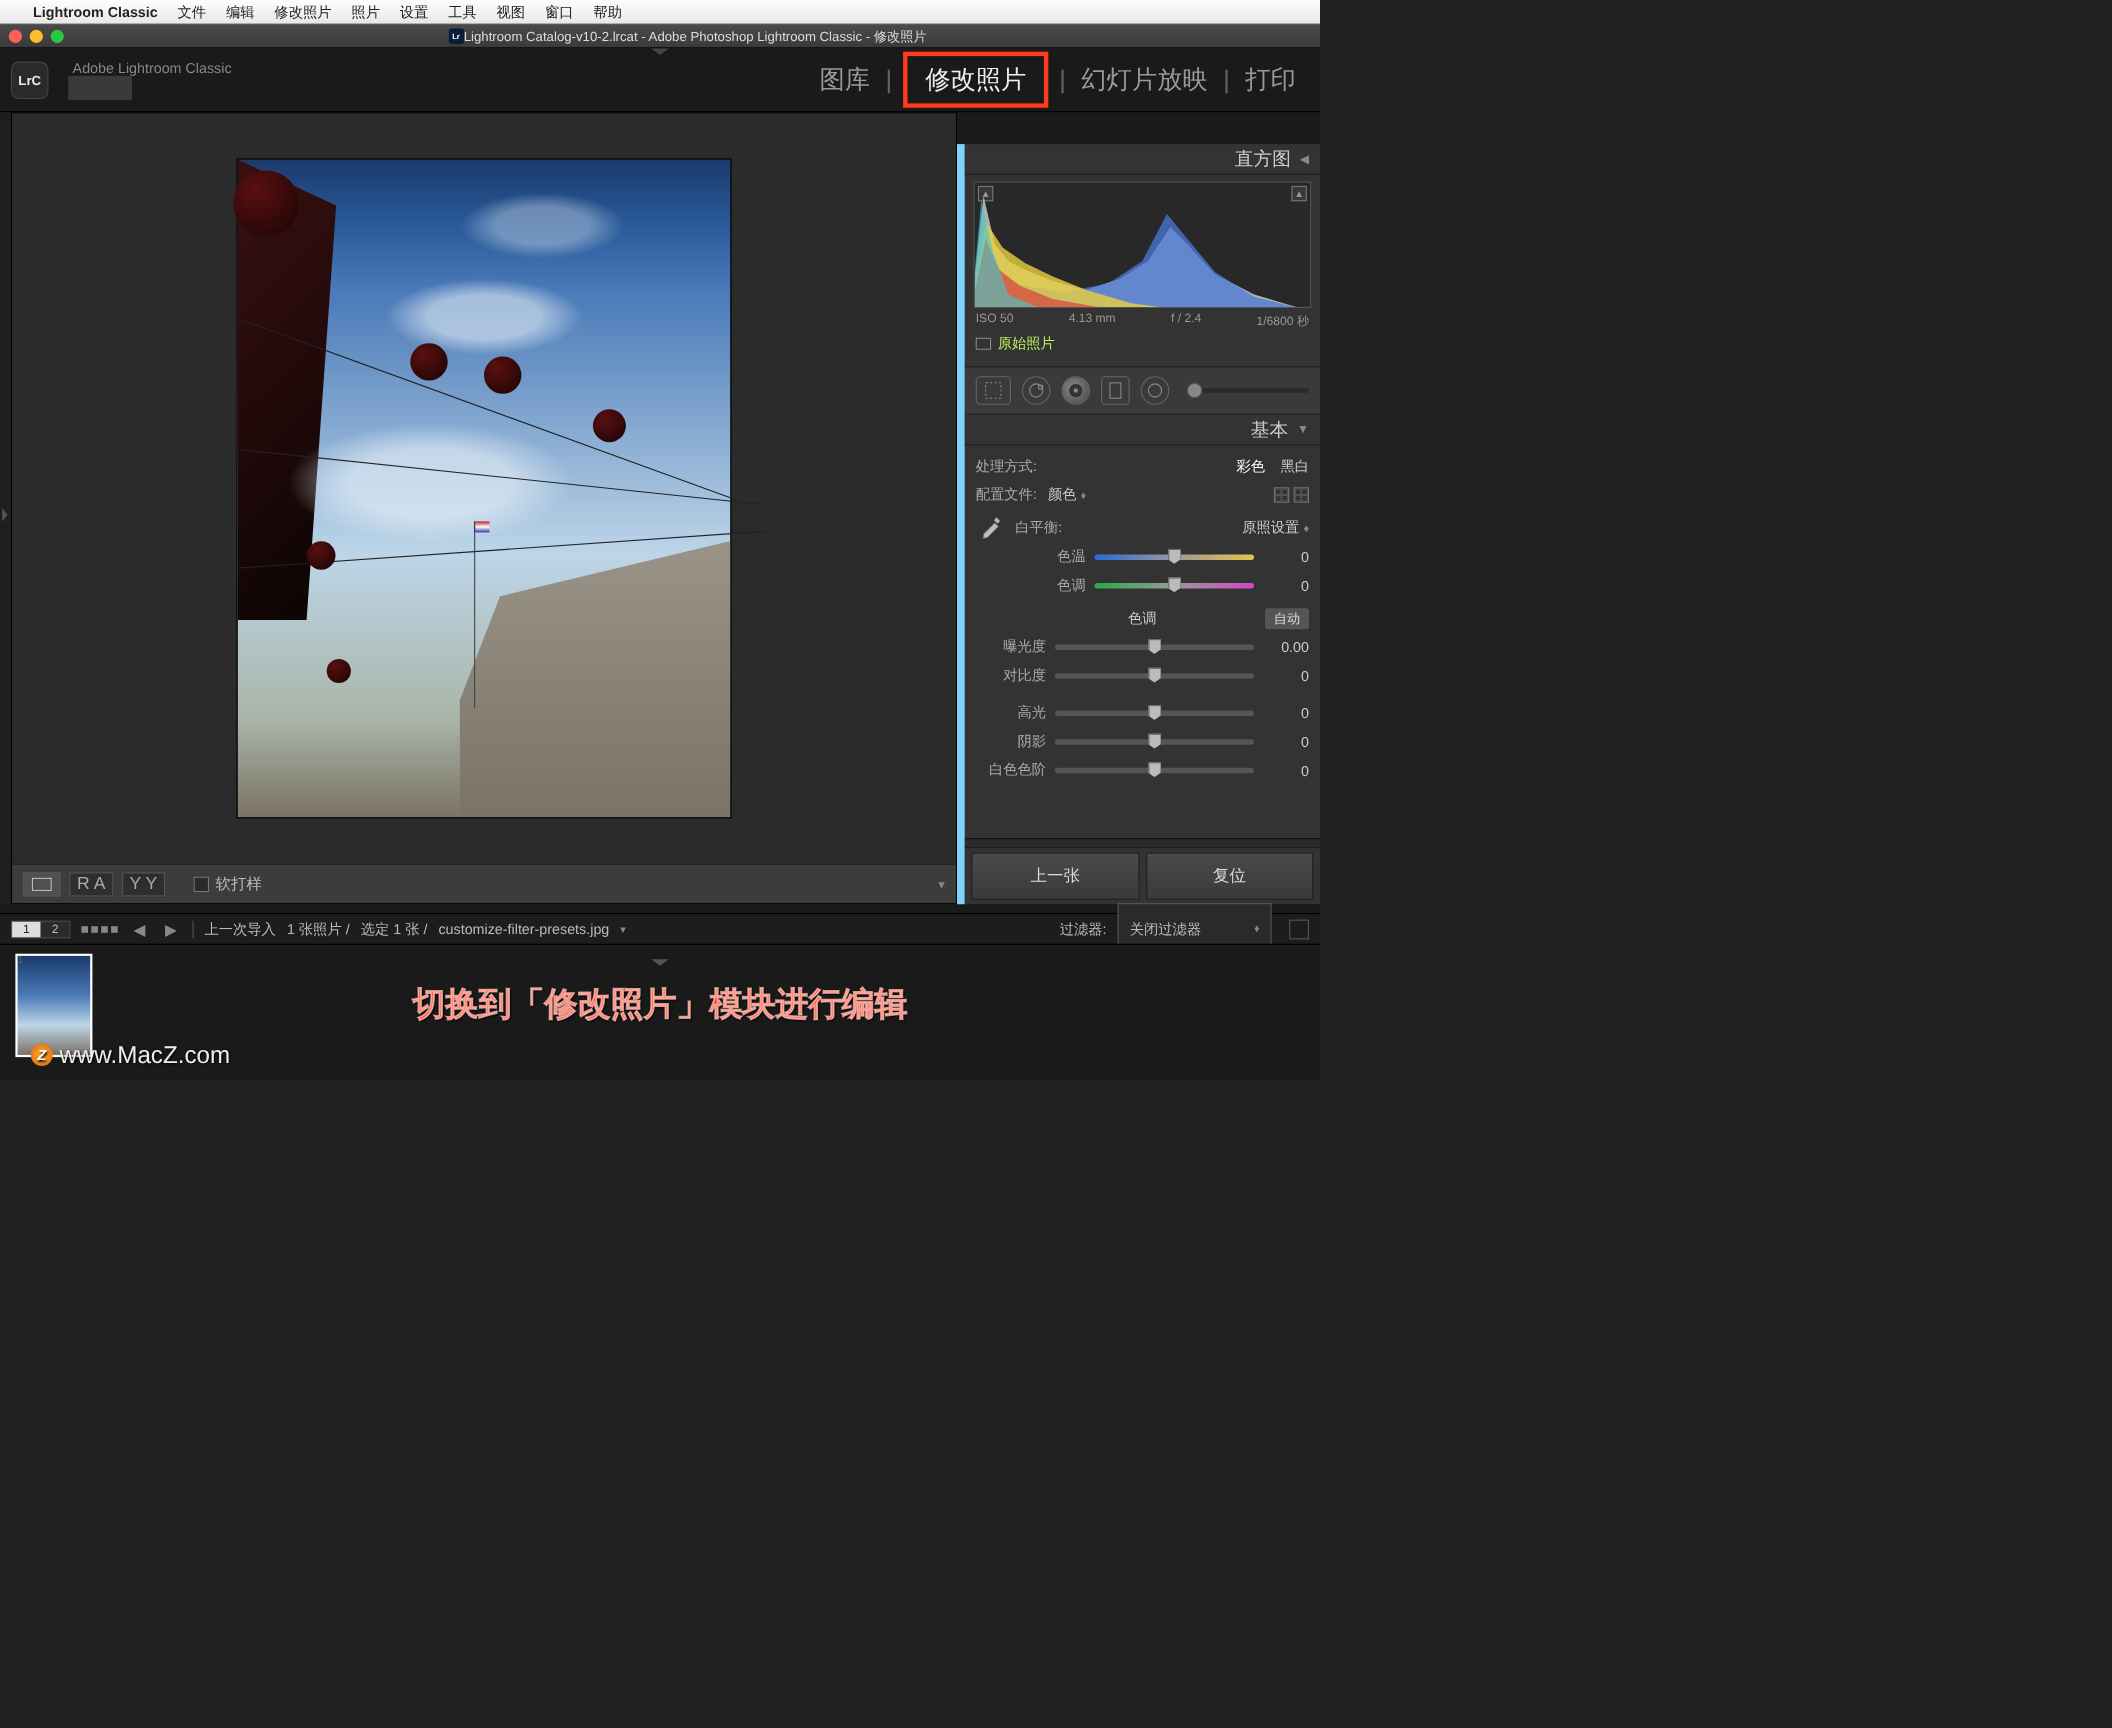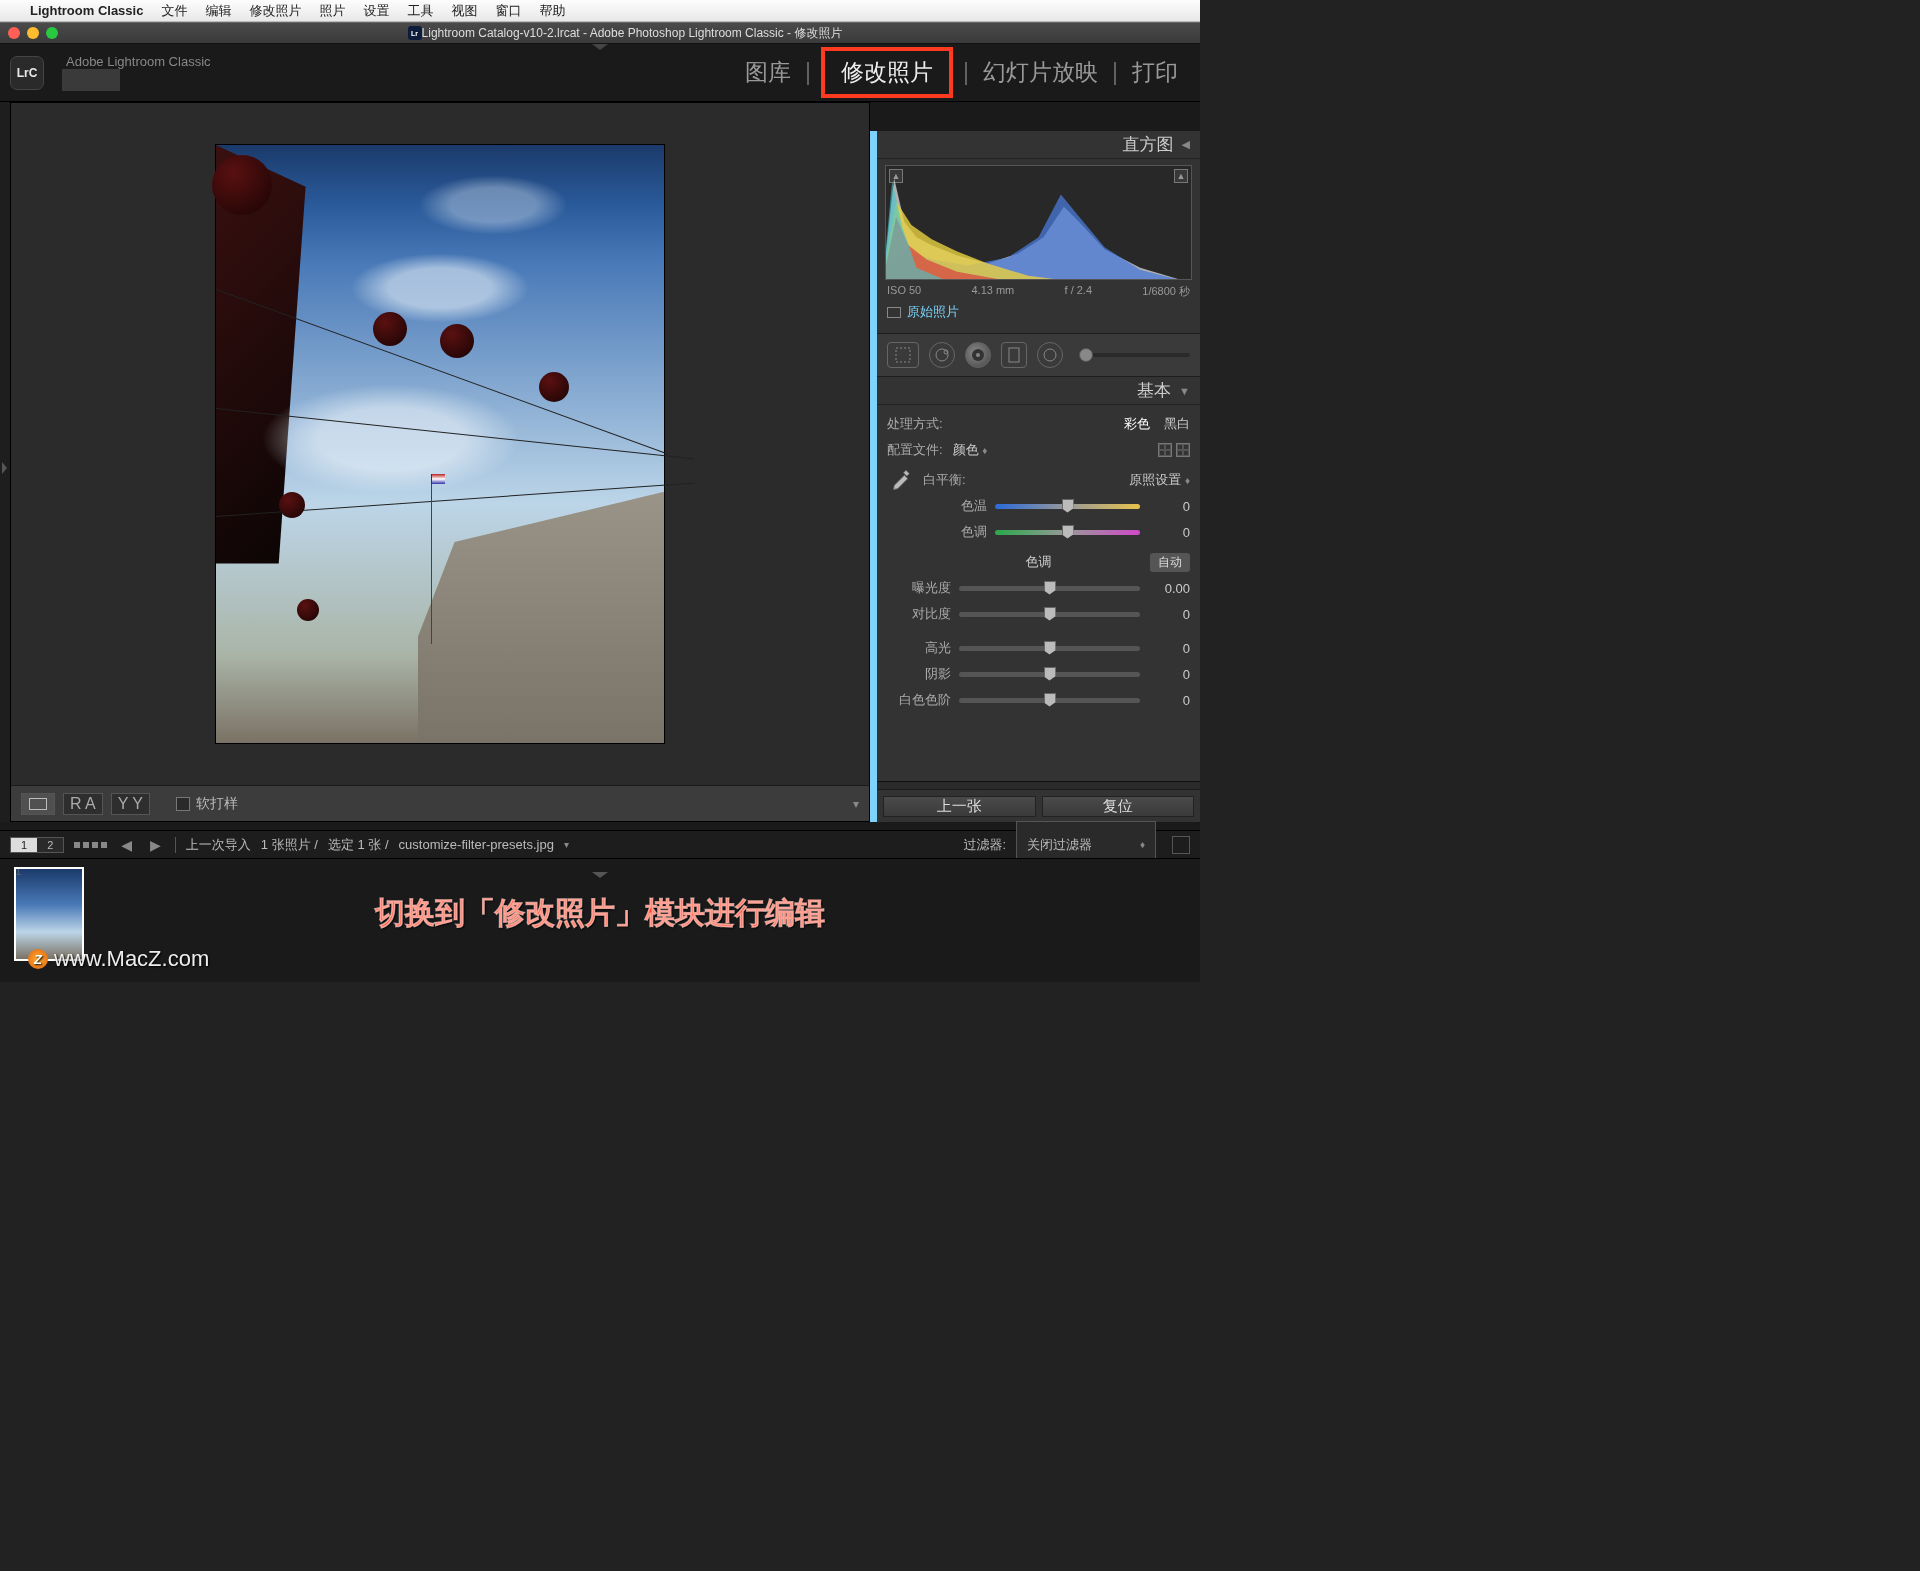--- a/index.html
+++ b/index.html
@@ -57,21 +57,21 @@
   
   .right { width:330px; background:#333; border-left:7px solid #7dd3fc; display:flex; flex-direction:column; overflow:hidden;margin-top:29px;}
   .panel-head { height:28px; display:flex; align-items:center; justify-content:flex-end; padding:0 10px; font-size:17px; color:#ccc; background:#333; border-bottom:1px solid #222;}
   .panel-head .tri-r{margin-left:8px;color:#888;font-size:11px;}
   .histo-wrap{padding:6px 8px 4px 8px;}
   .histo{height:115px;background:#282828;border:1px solid #555;position:relative;overflow:hidden;}
   .histo svg{position:absolute;inset:0;}
   .clip-ind{position:absolute;top:3px;width:14px;height:14px;border:1px solid #777;background:#383838;display:flex;align-items:center;justify-content:center;font-size:9px;color:#999;}
   .clip-ind.l{left:3px;} .clip-ind.r{right:3px;}
   .histo-meta{display:flex;justify-content:space-between;font-size:11px;color:#999;padding:4px 2px 2px 2px;}
-  .orig{display:flex;align-items:center;gap:6px;font-size:13px;color:#7dd3fc;padding:2px 2px 8px 2px;}
+  .orig{display:flex;align-items:center;gap:6px;font-size:13px;color:#bef264;padding:2px 2px 8px 2px;}
   .orig .box{width:14px;height:11px;border:1px solid #888;}
   .toolrow{height:44px;background:#3a3a3a;border-top:1px solid #1e1e1e;border-bottom:1px solid #1e1e1e;display:flex;align-items:center;gap:10px;padding:0 10px;}
   .tool{width:26px;height:26px;border:1px solid #666;border-radius:50%;display:flex;align-items:center;justify-content:center;color:#999;}
   .tool.sq{border-radius:4px;width:32px;}
   .tool.active{background:radial-gradient(circle at 40% 40%,#888,#444);}
   .mslider{flex:1;height:4px;background:#2a2a2a;border-radius:2px;position:relative;margin-left:6px;}
   .mslider .knob{position:absolute;left:0;top:-5px;width:14px;height:14px;border-radius:50%;background:#888;border:1px solid #555;}
 
   .basic{flex:1;overflow:auto;padding:6px 10px 10px 10px;font-size:13px;}
   .row{display:flex;align-items:center;height:26px;gap:8px;}
@@ -90,21 +90,21 @@
   .wb-block{display:flex;gap:8px;}
   .wb-right{flex:1;}
   .slider{flex:1;height:5px;border-radius:3px;position:relative;}
   .slider.temp{background:linear-gradient(90deg,#2a6ad8,#999,#e8c24a);}
   .slider.tint{background:linear-gradient(90deg,#2aa84a,#999,#d048c8);}
   .slider.gray{background:#555;}
   .slider .kn{position:absolute;left:50%;top:-5px;width:12px;height:14px;background:#bbb;border:1px solid #666;transform:translateX(-50%);clip-path:polygon(0 0,100% 0,100% 70%,50% 100%,0 70%);}
   .sect-title{display:flex;align-items:center;justify-content:center;color:#ccc;margin:8px 0 4px 0;position:relative;}
   .sect-title .auto{position:absolute;right:0;background:#555;color:#ddd;font-size:12px;padding:1px 8px;border-radius:3px;}
 
-  .btnrow{height:33px;display:flex;gap:6px;padding:4px 6px;background:#333;border-top:1px solid #1c1c1c;align-items:center;}
+  .btnrow{height:52px;display:flex;gap:6px;padding:4px 6px;background:#333;border-top:1px solid #1c1c1c;}
   .bigbtn{flex:1;background:linear-gradient(#4a4a4a,#3a3a3a);border:1px solid #222;display:flex;align-items:center;justify-content:center;color:#ddd;font-size:15px;}
 
   
   .infobar{position:absolute;left:0;right:0;bottom:124px;height:28px;background:#1d1d1d;display:flex;align-items:center;padding:0 10px;gap:10px;font-size:13px;color:#bbb;border-top:1px solid #000;}
   .ib-seg{display:flex;border:1px solid #555;}
   .ib-seg div{padding:1px 10px;background:#2a2a2a;font-size:11px;}
   .ib-seg div.on{background:#ddd;color:#222;}
   .nav-ar{color:#888;font-size:14px;padding:0 4px;}
   .vline{width:1px;height:16px;background:#555;}
   .ib-grid{display:flex;gap:3px;}

